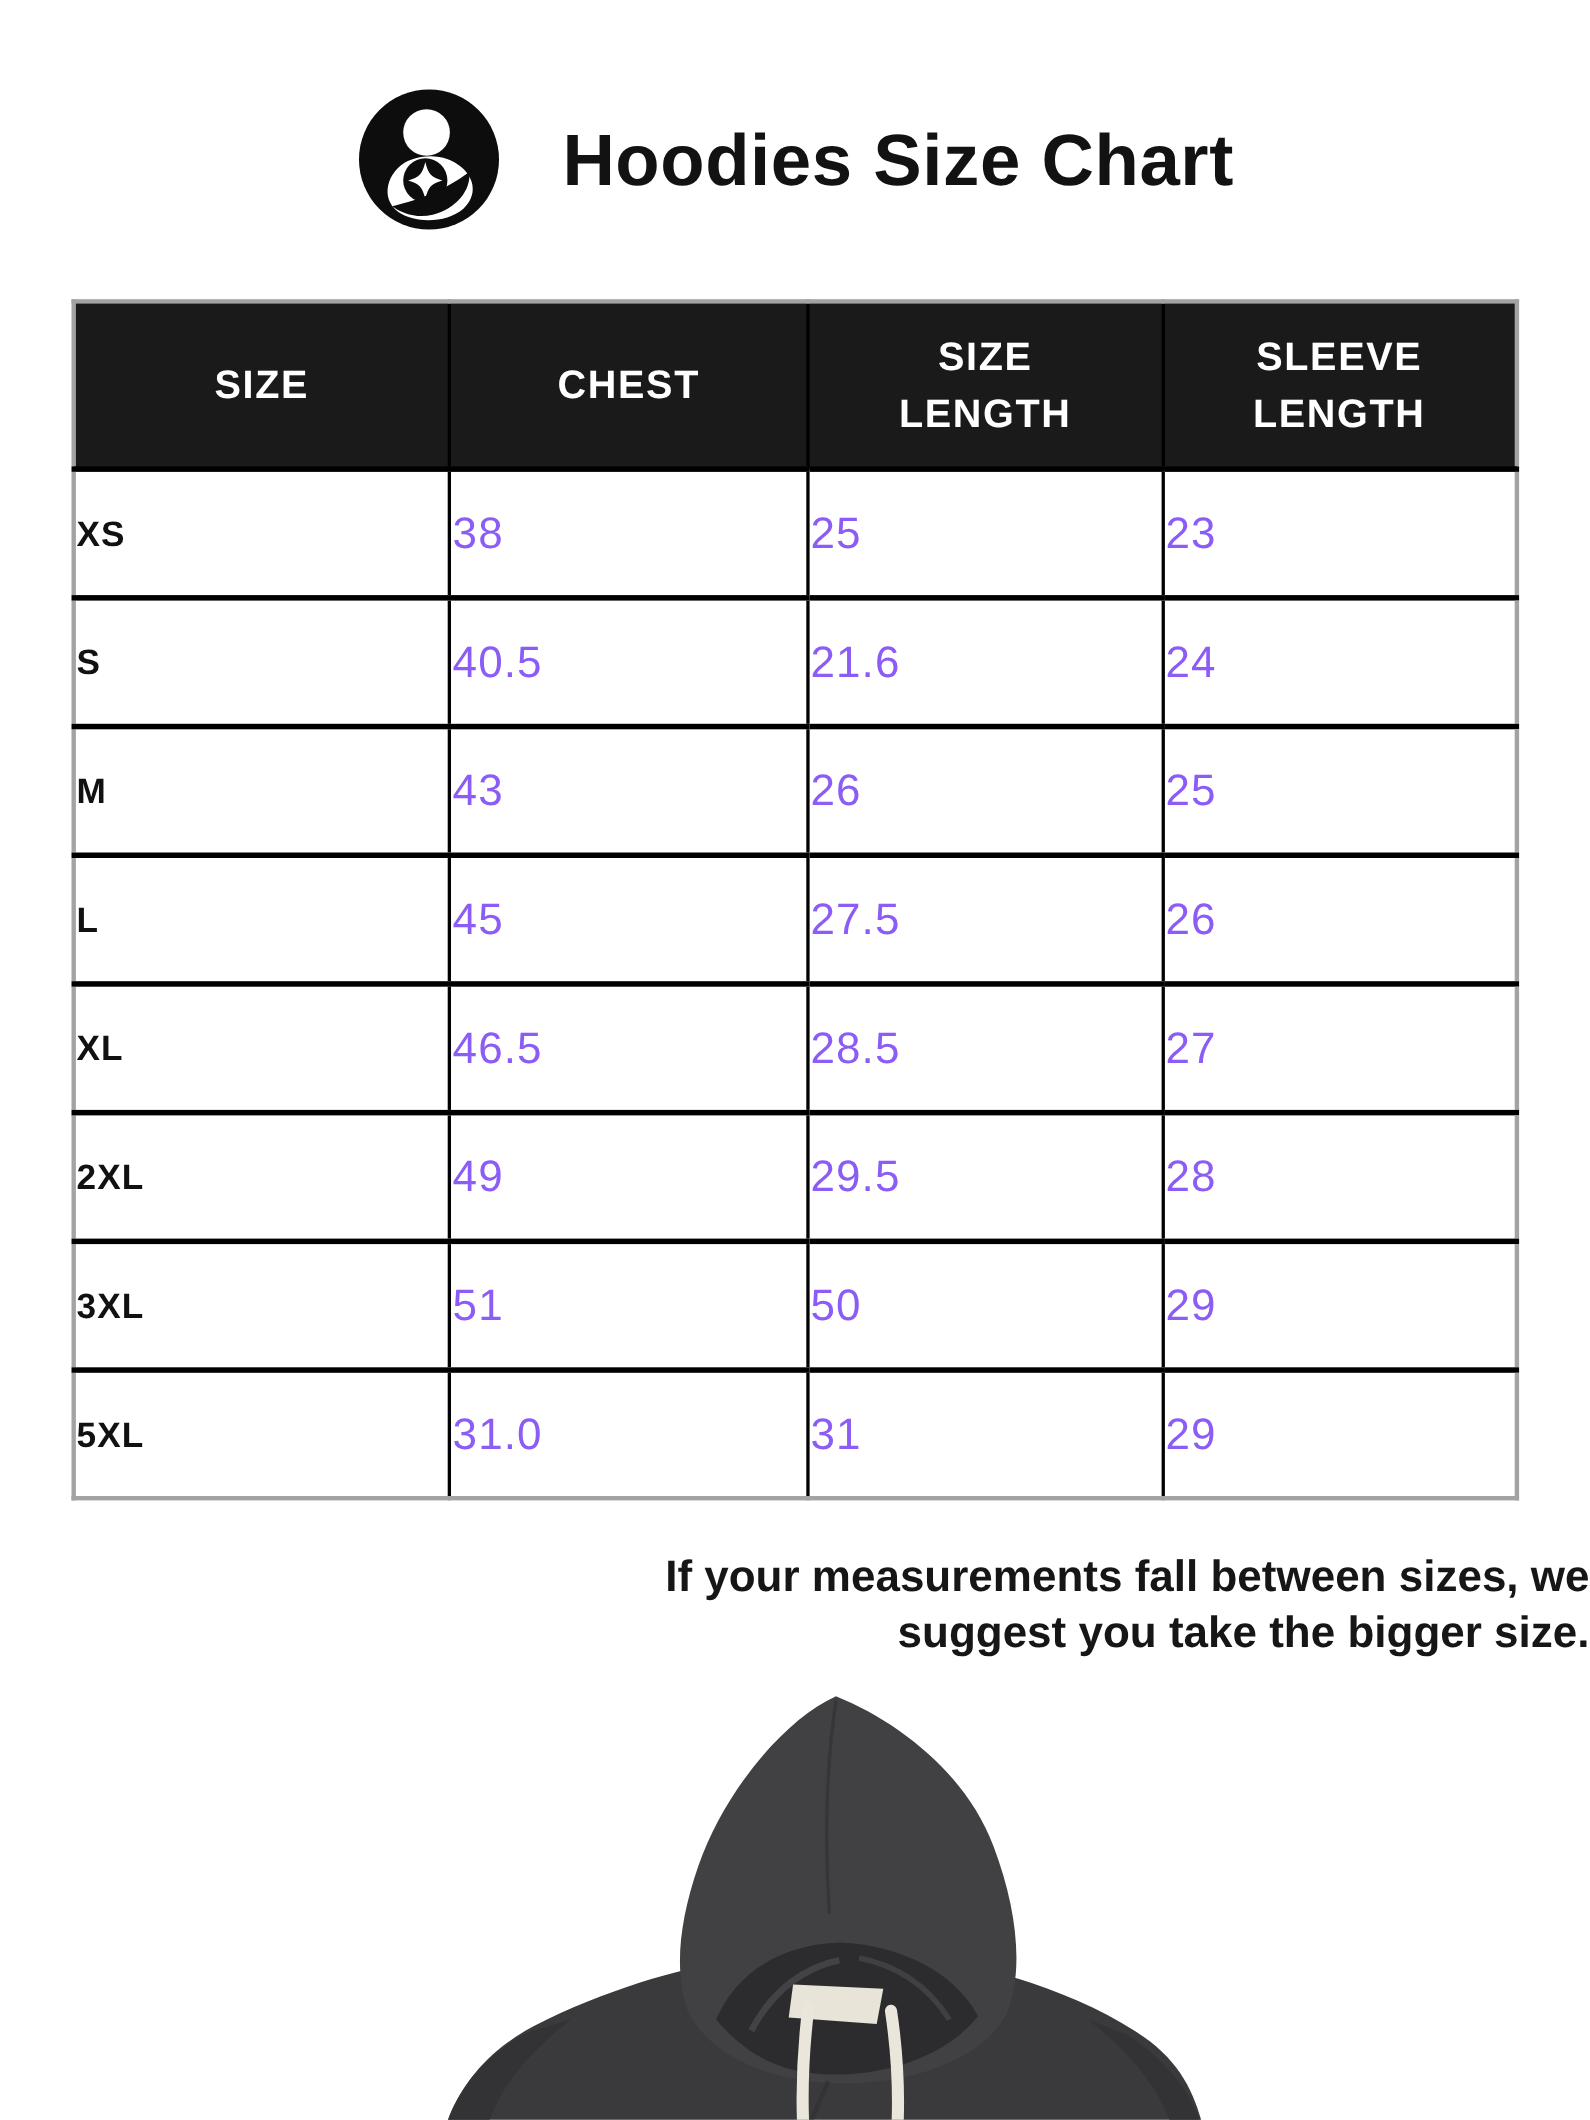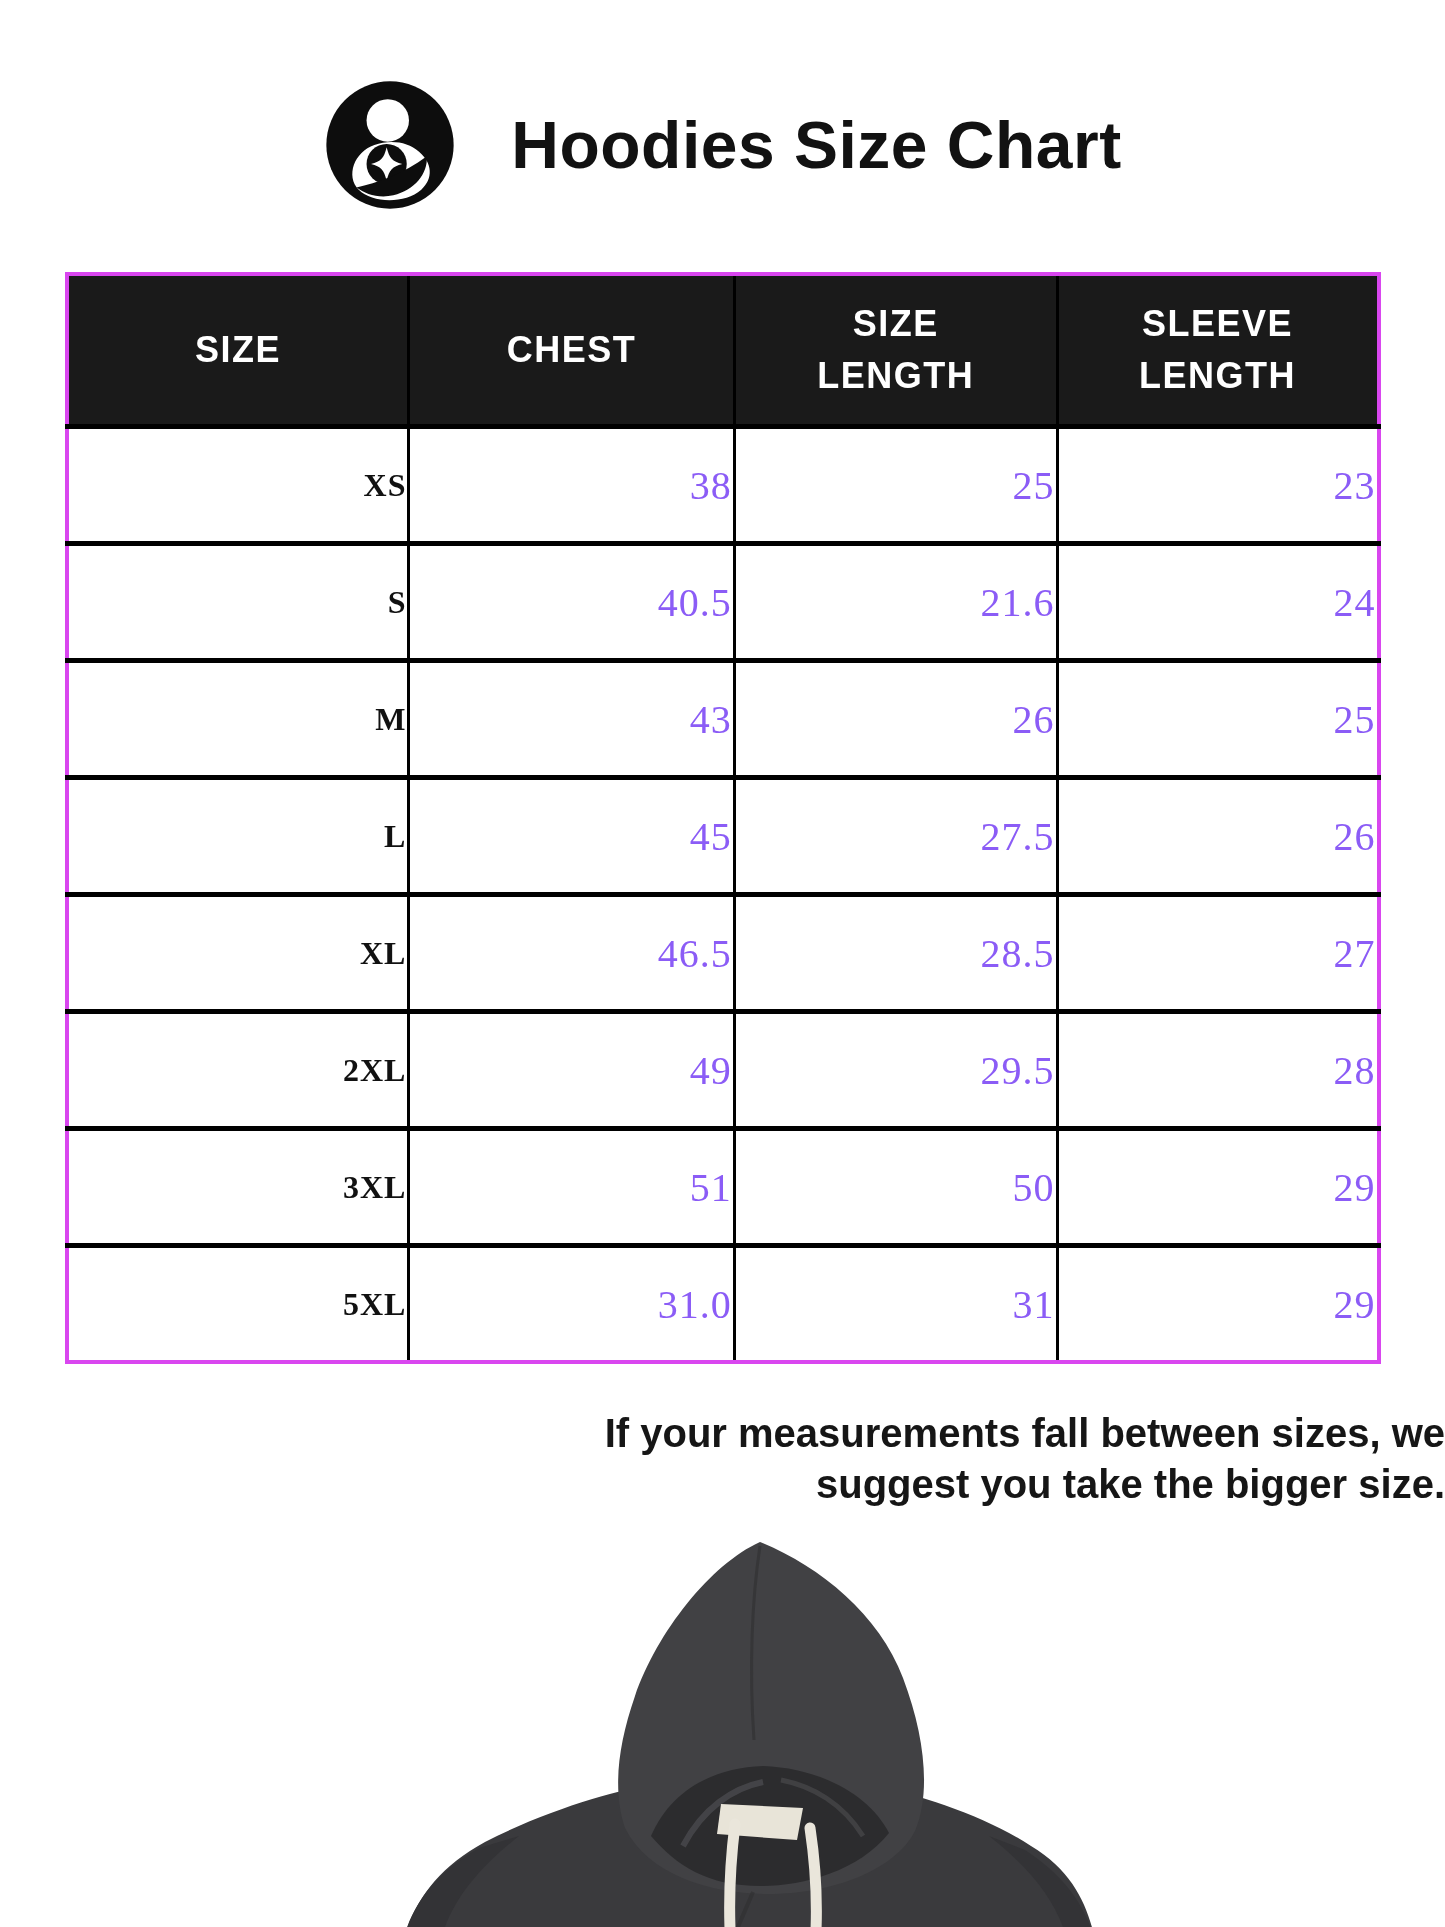--- a/index.html
+++ b/index.html
@@ -39,46 +39,45 @@
 
   
   .table-wrap {
     width: 1316px;
     margin: 58px auto 0 auto;
   }
   table.size-chart {
     width: 100%;
     border-collapse: collapse;
     table-layout: fixed;
-    border: 4px solid #d946ef;
+    border: 4px solid #a3a3a3;
   }
   table.size-chart th {
     background: #1a1a1a;
     color: #ffffff;
     font-size: 36px;
     font-weight: 700;
     letter-spacing: 1.5px;
     height: 146px;
     text-align: center;
     vertical-align: middle;
     border: 3px solid #000;
   }
   table.size-chart th .th-inner {
     display: inline-block;
     max-width: 200px;
     line-height: 1.45;
   }
   table.size-chart td {
     height: 110px;
-    text-align: right;
+    text-align: left;
     vertical-align: middle;
     border: 3px solid #000;
     border-top-width: 5px;
     background: #ffffff;
-    font-family: Liberation Serif, serif;
   }
   table.size-chart td.size-col {
     font-weight: 700;
     font-size: 32px;
     color: #111111;
     letter-spacing: 1px;
   }
   table.size-chart td.measure-col {
     font-weight: 400;
     font-size: 40px;

